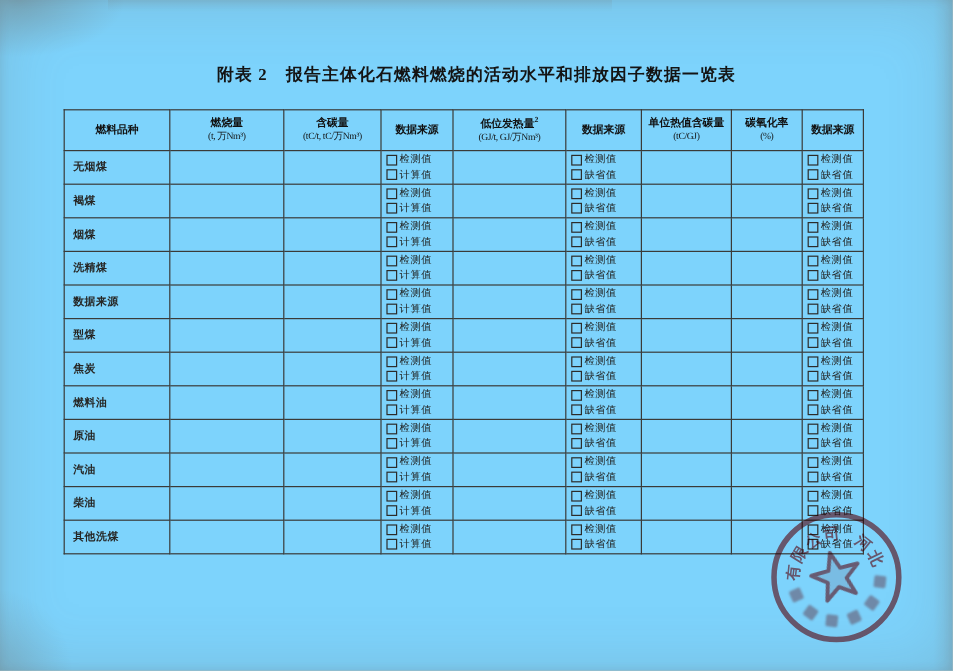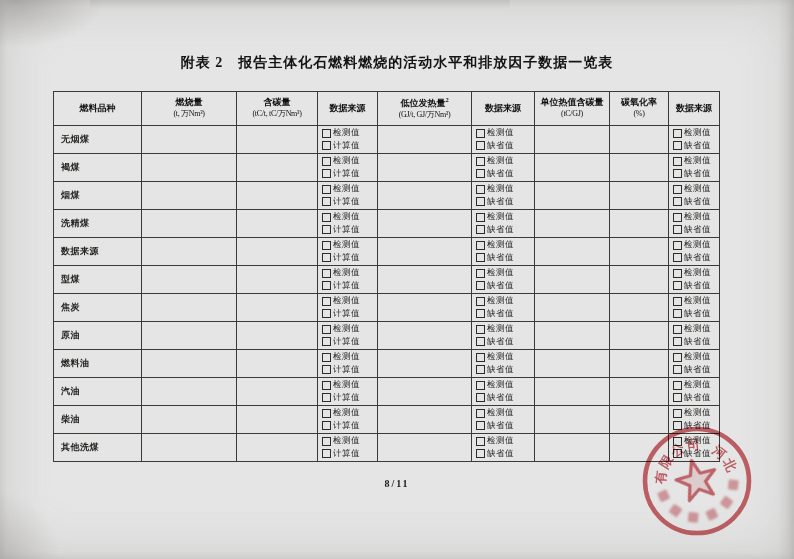--- a/index.html
+++ b/index.html
@@ -3,21 +3,21 @@
 <meta charset="utf-8">
 <style>
   html,body { margin:0; padding:0; }
   body {
     width:794px; height:559px; overflow:hidden;
     background:#b8b4ac;
     font-family:"Liberation Serif", serif;
   }
   .scan-page {
     position:relative; width:794px; height:559px;
-    background:#e5e5e5;
+    background:#7dd3fc;
     box-shadow: inset 0 0 55px rgba(100,97,88,.20), inset 0 0 8px rgba(100,97,88,.18);
     overflow:hidden;
   }
   .smudge { position:absolute; pointer-events:none; }
   .smudge-tl { left:-15px; top:-12px; width:120px; height:60px;
     background:radial-gradient(ellipse at 25% 20%, rgba(110,108,100,.38), rgba(110,108,100,0) 70%); }
   .smudge-top { left:90px; top:-6px; width:420px; height:16px;
     background:linear-gradient(to bottom, rgba(120,117,108,.22), rgba(120,117,108,0)); }
   .smudge-bl { left:-10px; top:492px; width:70px; height:80px;
     background:radial-gradient(ellipse at 10% 90%, rgba(110,108,100,.28), rgba(110,108,100,0) 72%); }
@@ -383,59 +383,59 @@
               <span class="box"></span>
               <span>检测值</span>
             </div>
             <div class="opt">
               <span class="box"></span>
               <span>缺省值</span>
             </div>
           </td>
         </tr>
         <tr>
+          <td class="fuel"><span>燃料油</span></td>
+          <td></td>
+          <td></td>
+          <td class="src">
+            <div class="opt">
+              <span class="box"></span>
+              <span>检测值</span>
+            </div>
+            <div class="opt">
+              <span class="box"></span>
+              <span>计算值</span>
+            </div>
+          </td>
+          <td></td>
+          <td class="src">
+            <div class="opt">
+              <span class="box"></span>
+              <span>检测值</span>
+            </div>
+            <div class="opt">
+              <span class="box"></span>
+              <span>缺省值</span>
+            </div>
+          </td>
+          <td></td>
+          <td></td>
+          <td class="src">
+            <div class="opt">
+              <span class="box"></span>
+              <span>检测值</span>
+            </div>
+            <div class="opt">
+              <span class="box"></span>
+              <span>缺省值</span>
+            </div>
+          </td>
+        </tr>
+        <tr>
           <td class="fuel"><span>原油</span></td>
-          <td></td>
-          <td></td>
-          <td class="src">
-            <div class="opt">
-              <span class="box"></span>
-              <span>检测值</span>
-            </div>
-            <div class="opt">
-              <span class="box"></span>
-              <span>计算值</span>
-            </div>
-          </td>
-          <td></td>
-          <td class="src">
-            <div class="opt">
-              <span class="box"></span>
-              <span>检测值</span>
-            </div>
-            <div class="opt">
-              <span class="box"></span>
-              <span>缺省值</span>
-            </div>
-          </td>
-          <td></td>
-          <td></td>
-          <td class="src">
-            <div class="opt">
-              <span class="box"></span>
-              <span>检测值</span>
-            </div>
-            <div class="opt">
-              <span class="box"></span>
-              <span>缺省值</span>
-            </div>
-          </td>
-        </tr>
-        <tr>
-          <td class="fuel"><span>燃料油</span></td>
           <td></td>
           <td></td>
           <td class="src">
             <div class="opt">
               <span class="box"></span>
               <span>检测值</span>
             </div>
             <div class="opt">
               <span class="box"></span>
               <span>计算值</span>
@@ -575,21 +575,20 @@
             </div>
             <div class="opt">
               <span class="box"></span>
               <span>缺省值</span>
             </div>
           </td>
         </tr>
       </tbody>
   </table>
 
-  <div class="page-number">8/11</div>
 
   <svg class="stamp" id="stamp-svg" viewBox="0 0 150 150" xmlns="http://www.w3.org/2000/svg">
     <defs>
       <filter id="blur1">
           <feGaussianBlur stdDeviation="0.45"></feGaussianBlur>
         </filter>
       <filter id="blur2">
           <feGaussianBlur stdDeviation="1.1"></feGaussianBlur>
         </filter>
     </defs>

